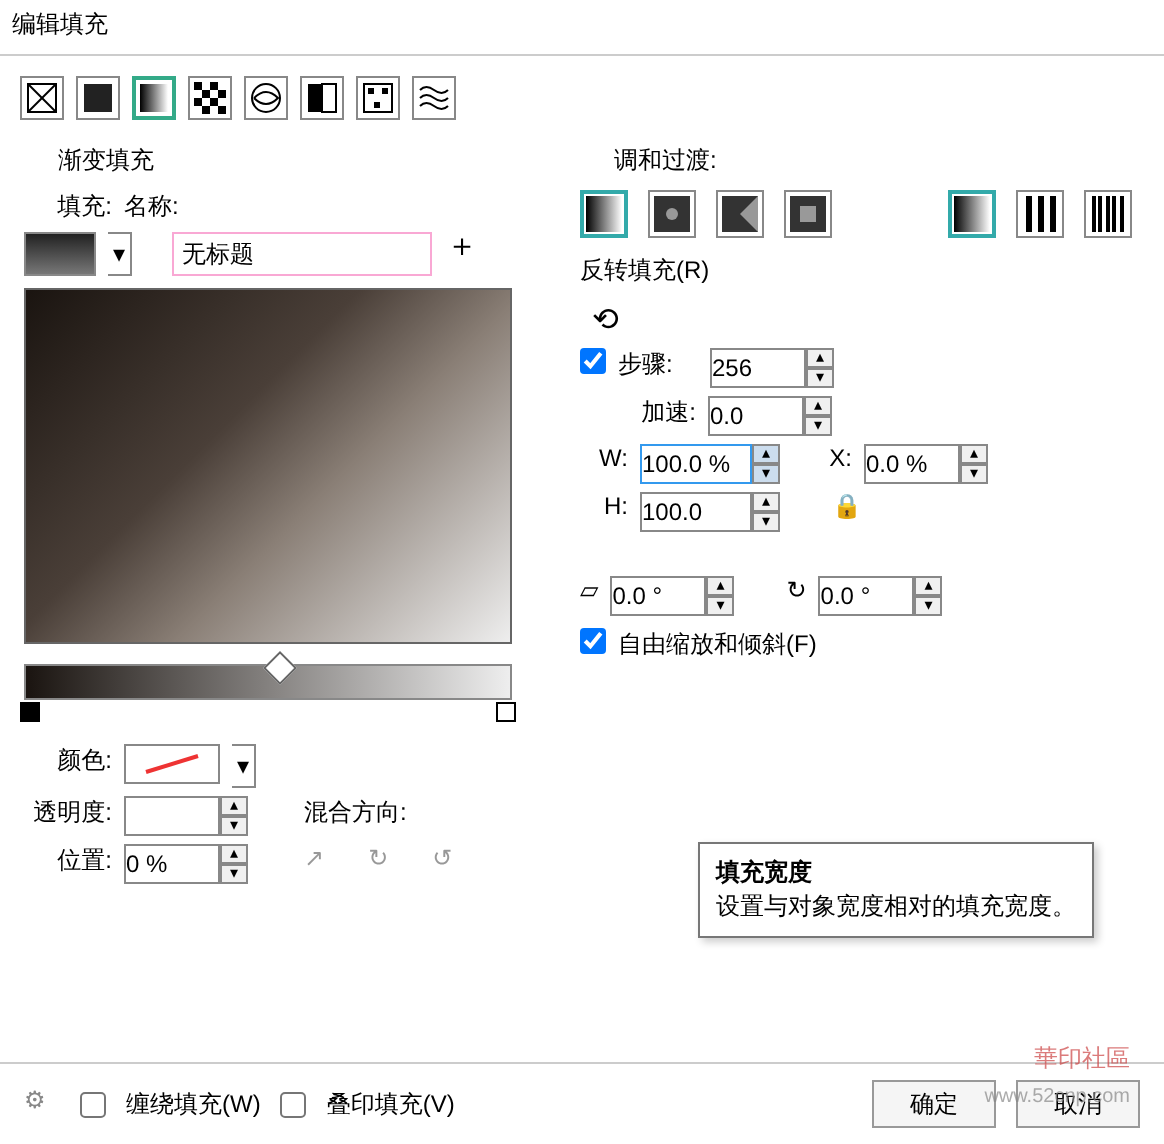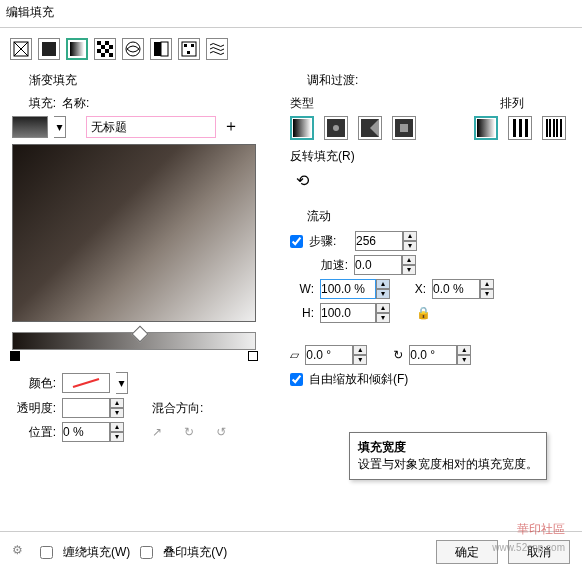--- a/index.html
+++ b/index.html
@@ -6,21 +6,21 @@
 body{background:#fff;width:582px;height:572px;position:relative;color:#000}
 .title{padding:4px 6px;font-size:12px}
 .hr{border-top:1px solid #ccc;margin:2px 0 6px}
 .toolbar{display:flex;gap:6px;padding:4px 10px 10px}
 .tbtn{width:22px;height:22px;border:1px solid #888;background:#fff;display:flex;align-items:center;justify-content:center}
 .tbtn.sel{border:2px solid #3a8}
 .sect{font-weight:normal;margin:2px 17px 6px}
 .main{display:flex;padding:0 12px;gap:18px}
 .left{width:260px}
 .right{flex:1}
-.row{display:flex;align-items:center;gap:6px;margin:4px 0}
+.row{display:flex;gap:6px;margin:4px 0}
 .lbl{min-width:44px;text-align:right}
 .swatch{width:36px;height:22px;border:1px solid #888;background:linear-gradient(#222,#777)}
 .dd{width:12px;height:22px;border:1px solid #888;border-left:none;display:flex;align-items:center;justify-content:center}
 input[type=text]{border:1px solid #f9a8d4;height:22px;padding:0 4px;background:#fff;width:100%}
 .plus{width:18px;height:18px;font-size:16px;text-align:center;line-height:16px}
 .preview{width:244px;height:178px;border:1px solid #666;background:linear-gradient(135deg,#1a1410 0%,#4a3f38 40%,#8a7f76 60%,#eee 100%);margin-top:6px}
 .slider{width:244px;height:18px;margin-top:10px;position:relative;border:1px solid #888;background:linear-gradient(90deg,#1a1410,#eee)}
 .handle{position:absolute;width:12px;height:12px;background:#fff;border:1px solid #666;top:-5px;left:50%;transform:rotate(45deg)}
 .stop{position:absolute;width:10px;height:10px;border:1px solid #000;top:18px}
 .stop.l{left:-3px;background:#000}.stop.r{right:-3px;background:#fff}
@@ -28,21 +28,21 @@
 .spin{display:flex}
 .spin input{width:48px;height:20px;border:1px solid #888;text-align:left;padding:0 0}
 .spinbtn{width:14px;display:flex;flex-direction:column}
 .spinbtn span{height:10px;border:1px solid #888;font-size:8px;text-align:center;line-height:8px;background:#f0f0f0}
 .typebox{width:24px;height:24px;border:1px solid #888;margin-right:4px;display:inline-flex;align-items:center;justify-content:center}
 .typebox.sel{border:2px solid #3aa}
 .chk{width:13px;height:13px}
 .btn{border:1px solid #999;background:#f5f5f5;height:24px;padding:0 18px}
 .bottom{position:absolute;bottom:8px;left:0;right:0;display:flex;align-items:center;padding:0 12px;gap:10px;border-top:1px solid #ccc;padding-top:8px}
 .gear{width:18px;height:18px;color:#888}
-.tooltip{position:absolute;right:35px;top:432px;background:#fff;border:1px solid #777;padding:6px 8px;box-shadow:2px 2px 4px rgba(0,0,0,.2);z-index:10}
+.tooltip{position:absolute;right:35px;top:421px;background:#fff;border:1px solid #777;padding:6px 8px;box-shadow:2px 2px 4px rgba(0,0,0,.2);z-index:10}
 .tooltip b{font-weight:bold}
 .watermark{position:absolute;right:17px;bottom:18px;opacity:.7;color:#c44;font-size:14px;text-align:right;pointer-events:none}
 .watermark small{color:#888;font-size:10px}
 svg{display:block}
 </style>
 </head>
 <body>
 
 <div class="title">编辑填充</div>
 <div class="hr"></div>
@@ -167,26 +167,20 @@
       <span style="width:10px"></span>
       <span style="opacity:.4">↻</span>
       <span style="width:10px"></span>
       <span style="opacity:.4">↺</span>
     </div>
   </div>
 
   <div class="right">
     <div class="sect">调和过渡:</div>
     <div class="row">
-      <span>类型</span>
-      <span style="flex:1"></span>
-      <span>排列</span>
-      <span style="width:40px"></span>
-    </div>
-    <div class="row">
       <div class="typebox sel">
           <svg width="18" height="18">
             <defs>
               <linearGradient id="tg">
                 <stop offset="0" stop-color="#000"></stop>
                 <stop offset="1" stop-color="#fff"></stop>
               </linearGradient>
             </defs>
             <rect width="18" height="18" fill="url(#tg)"></rect>
           </svg>
@@ -234,21 +228,20 @@
             <rect x="4" width="2" height="18"></rect>
             <rect x="8" width="2" height="18"></rect>
             <rect x="11" width="2" height="18"></rect>
             <rect x="15" width="2" height="18"></rect>
           </svg>
         </div>
     </div>
     <div style="margin-top:8px">反转填充(R)</div>
     <div style="margin:6px 0 0 6px;font-size:16px">⟲</div>
 
-    <div class="sect" style="margin-top:18px">流动</div>
     <div class="row">
       <input type="checkbox" class="chk" checked="" style="">
       <span style="width:40px">步骤:</span>
       <div class="spin">
           <input type="text" value="256" style="">
           <div class="spinbtn">
             <span>▴</span>
             <span>▾</span>
           </div>
         </div>

